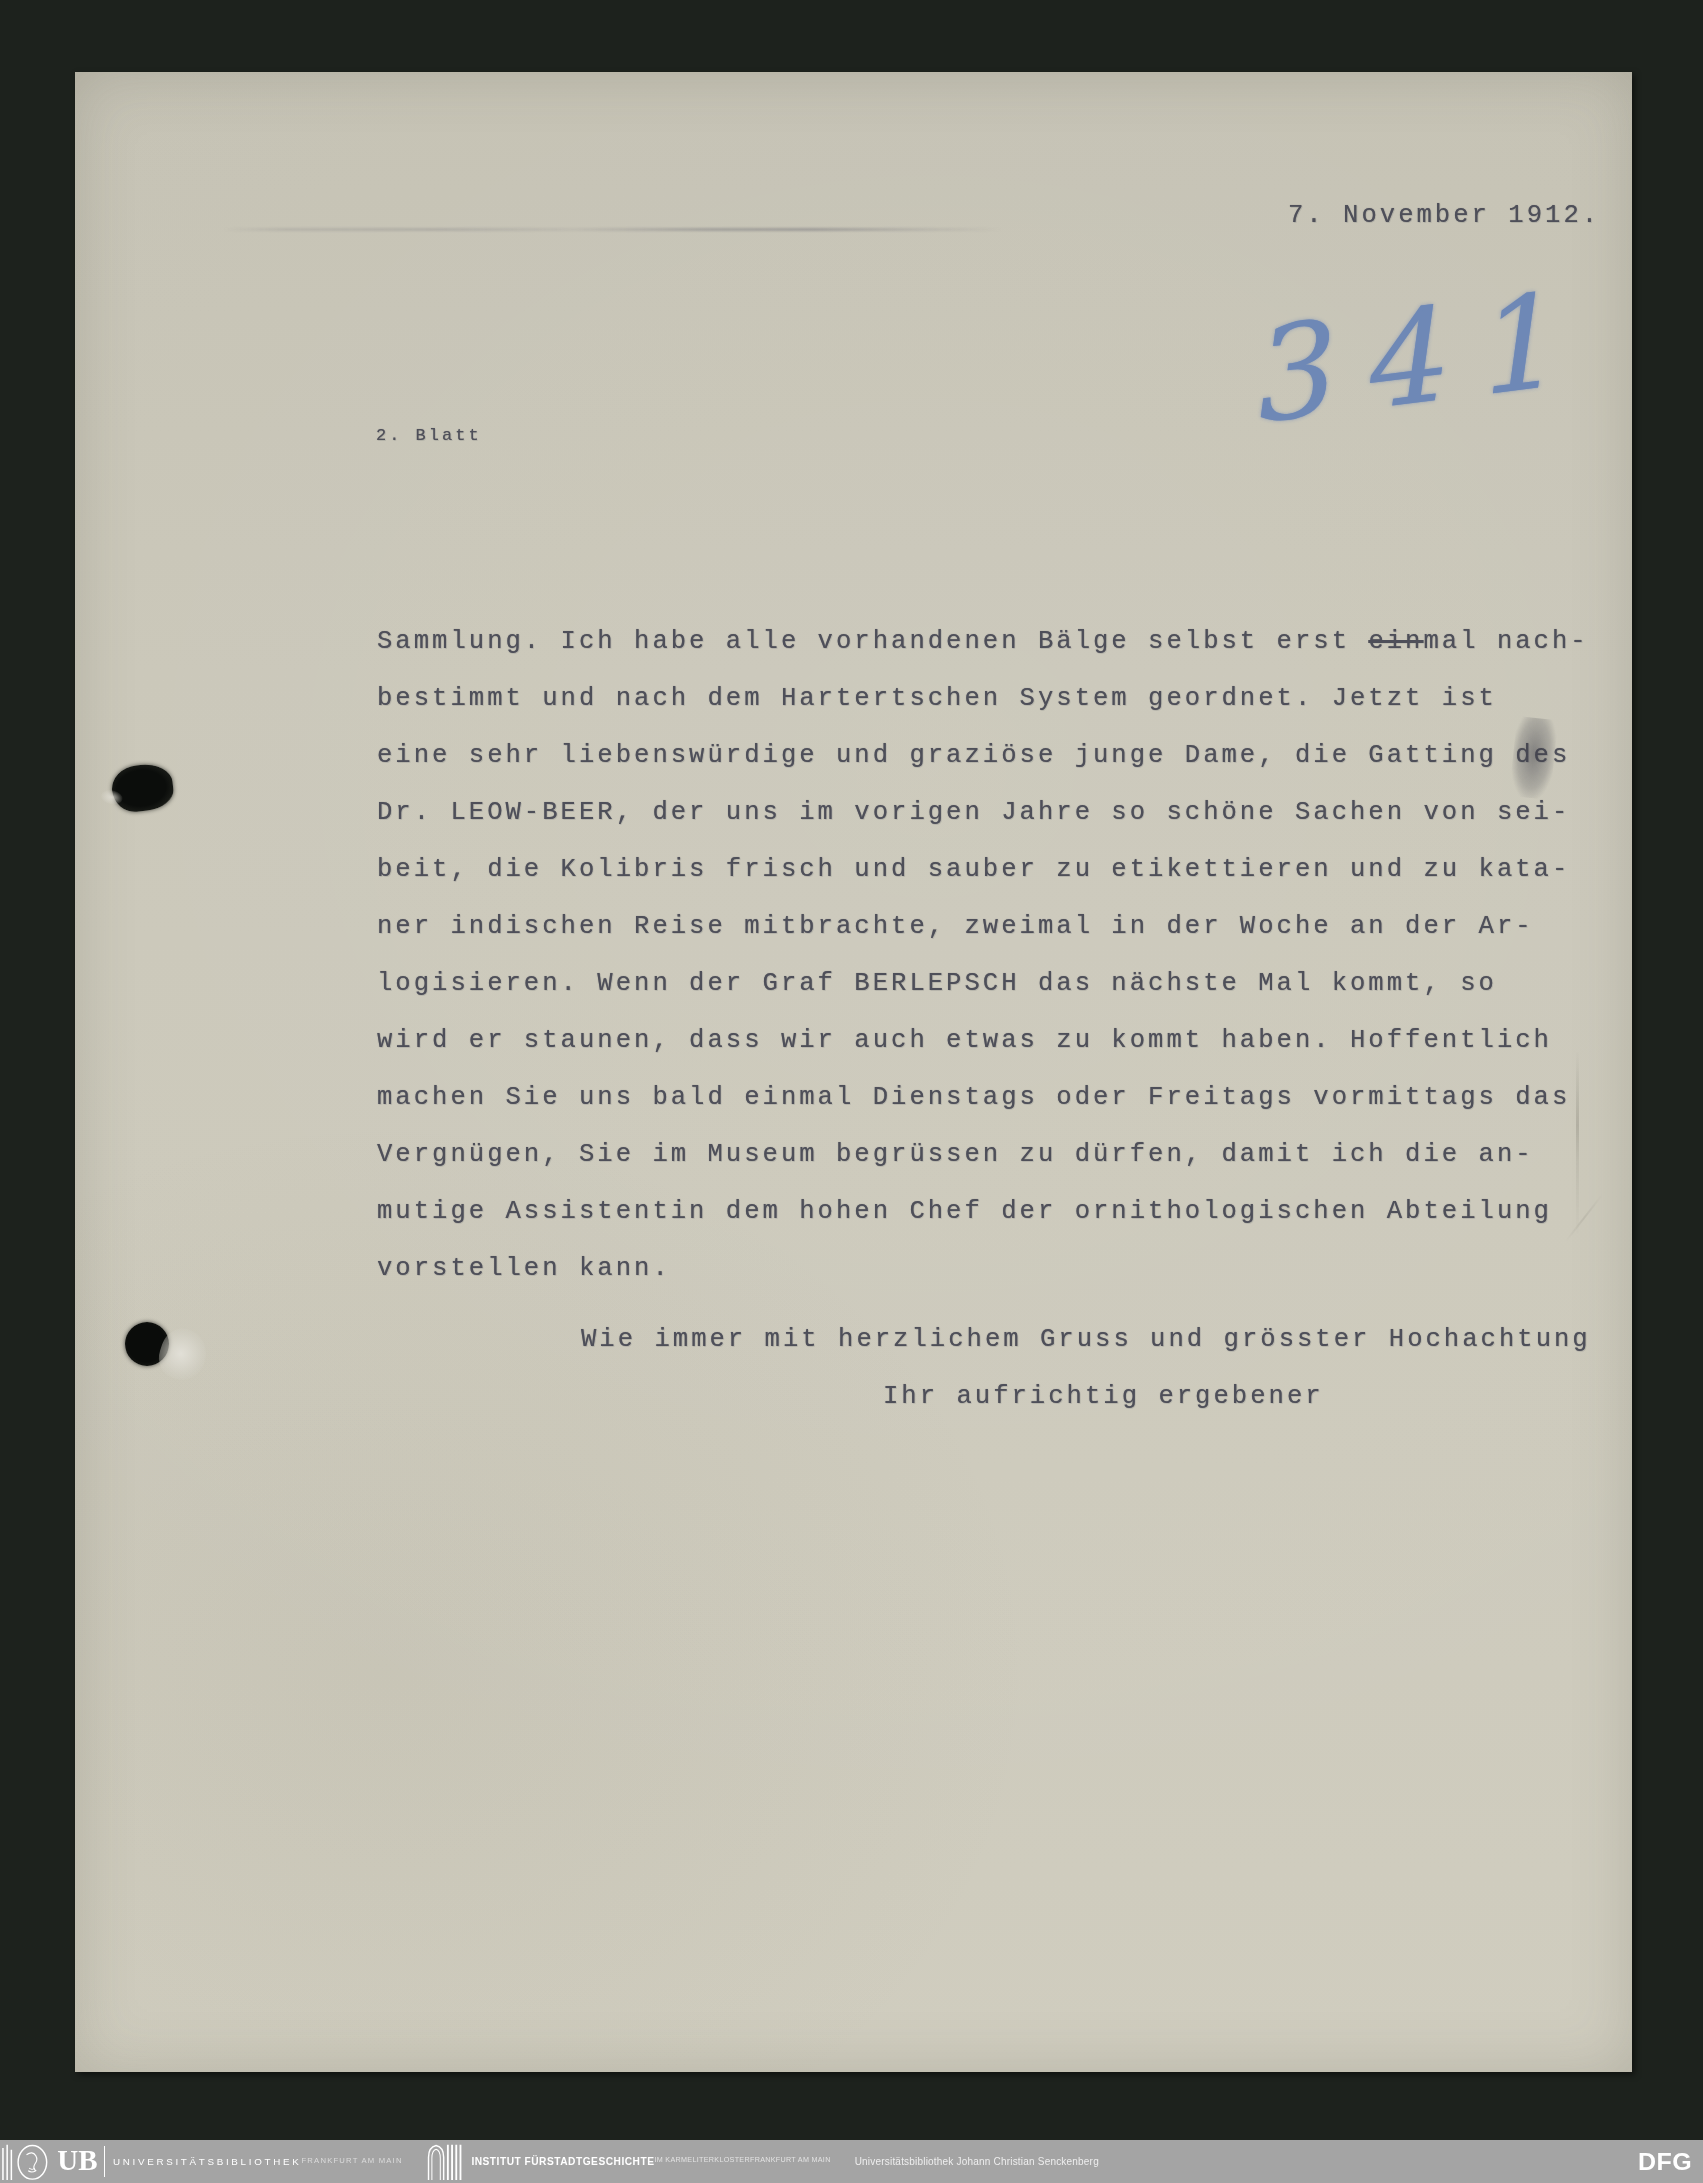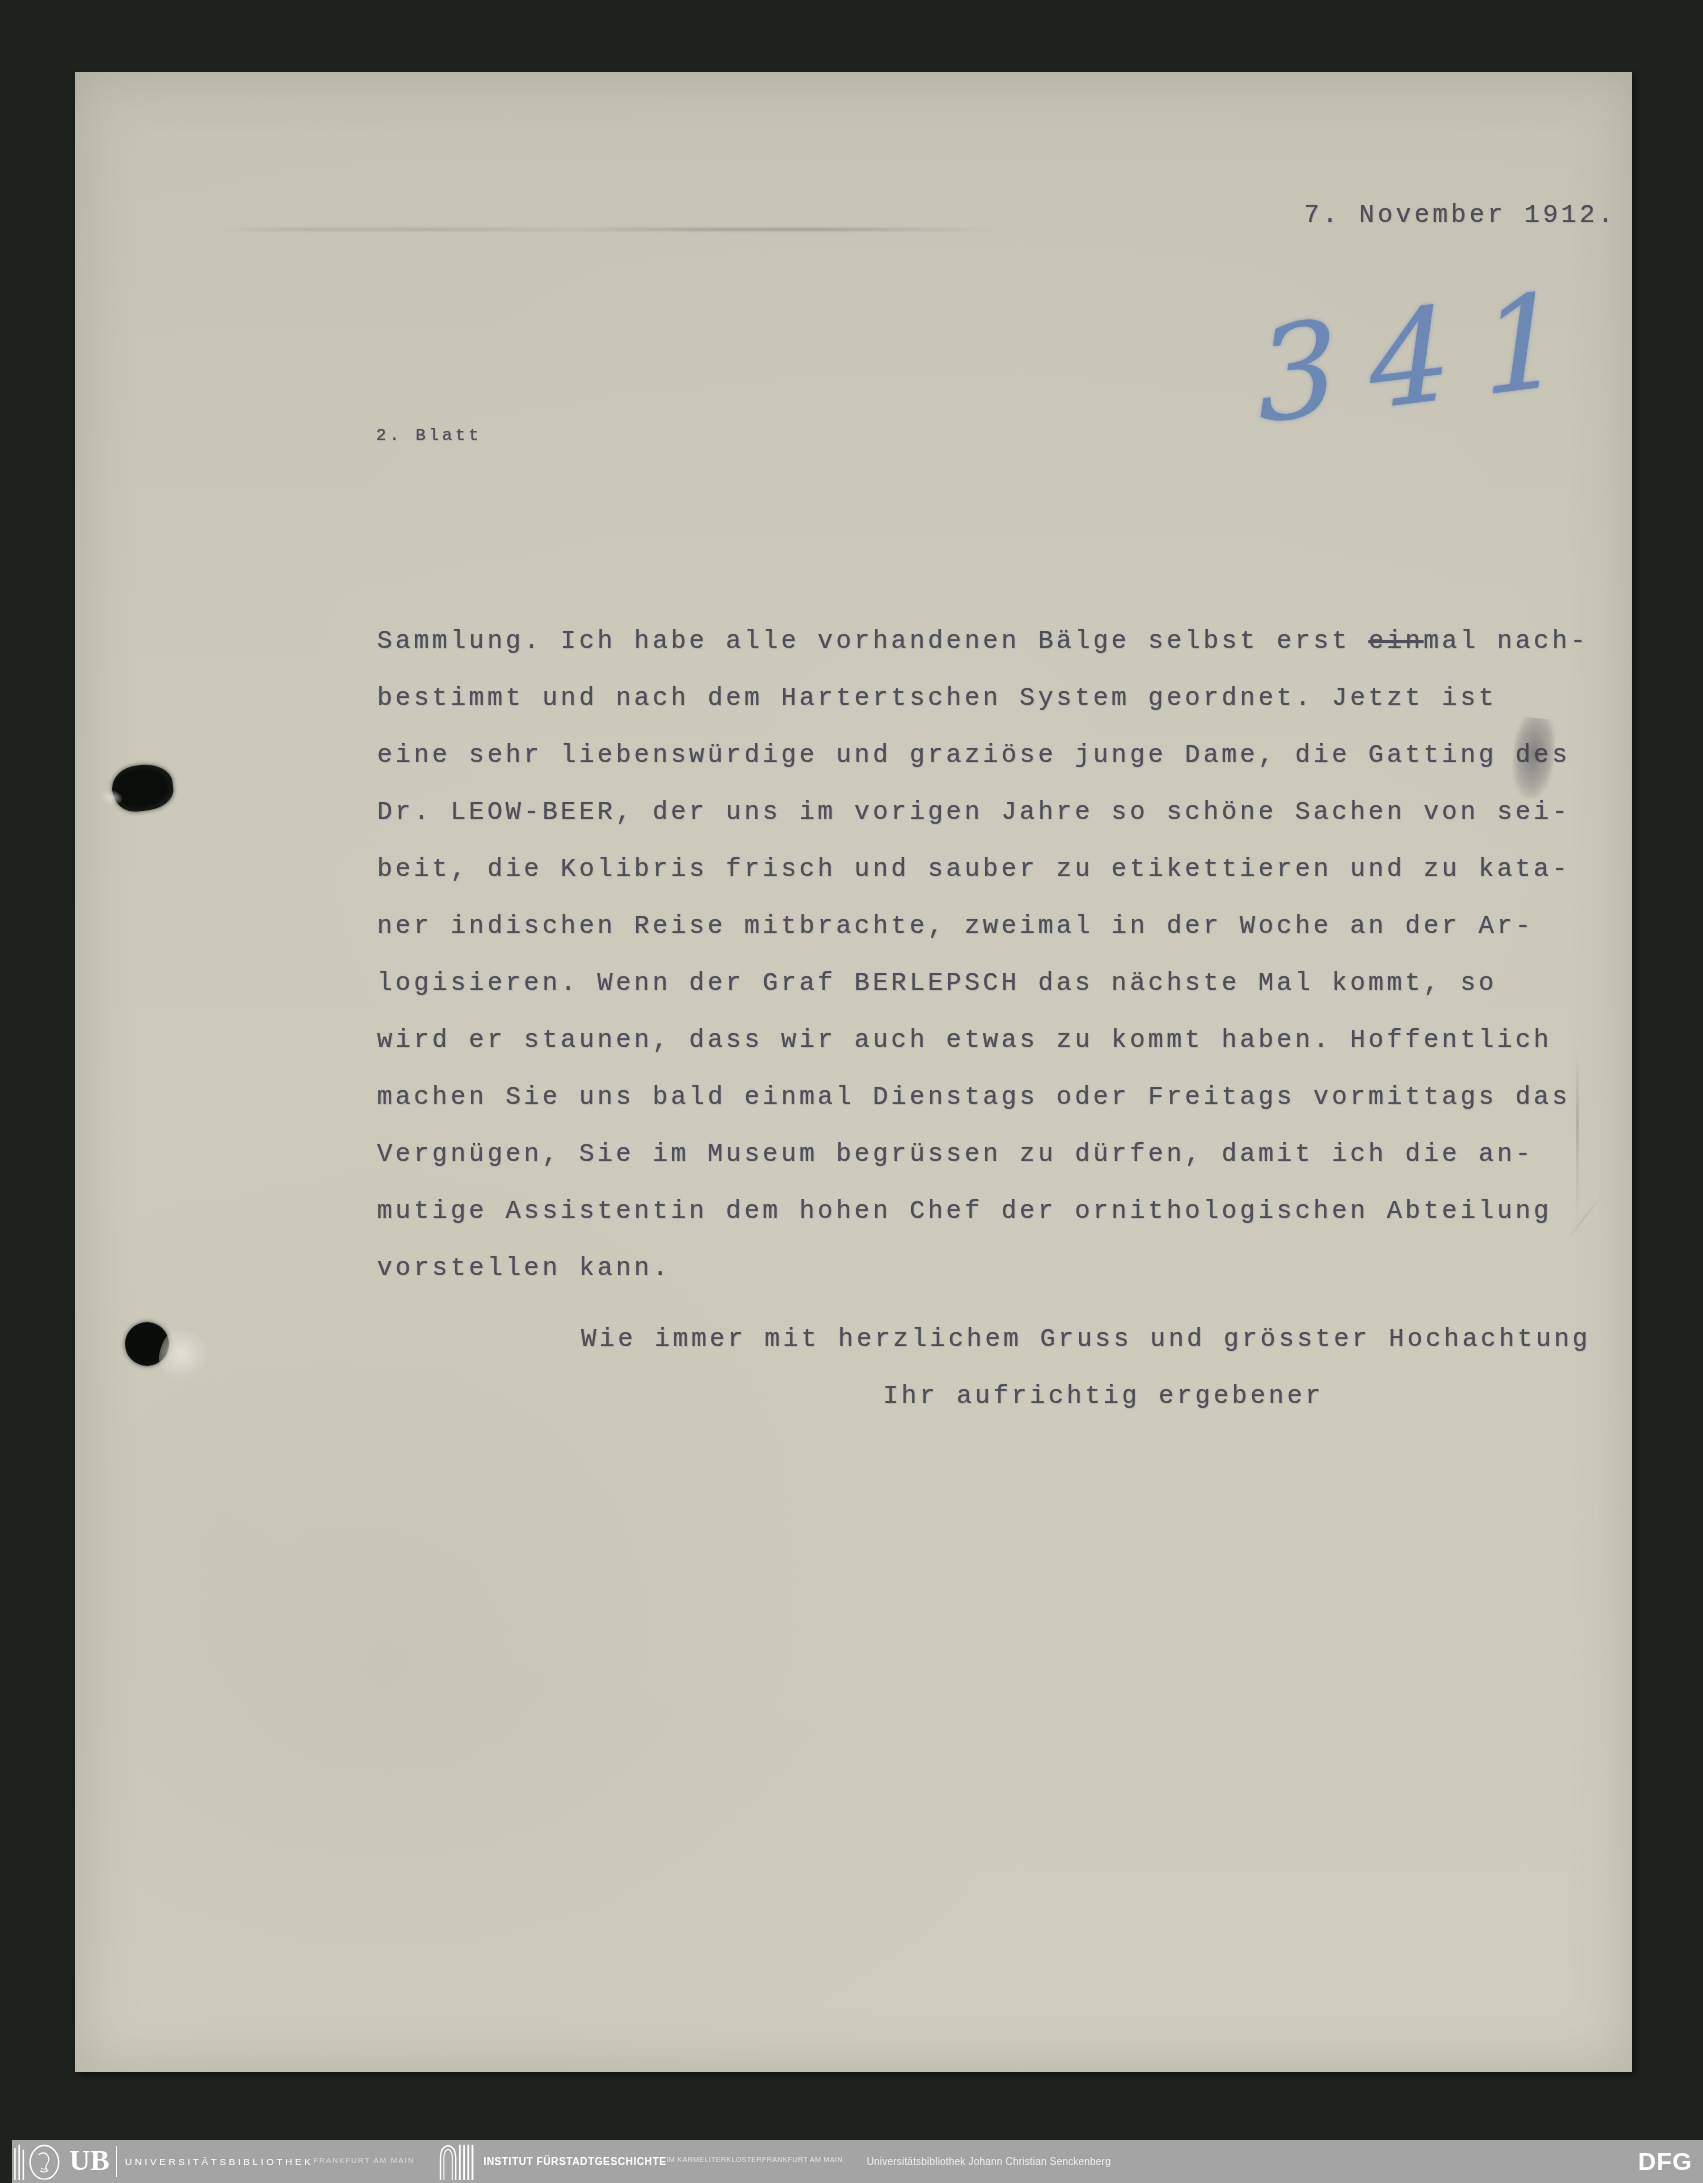--- a/index.html
+++ b/index.html
@@ -17,21 +17,21 @@
       radial-gradient(60% 40% at 20% 80%, rgba(120,115,95,0.07), rgba(0,0,0,0) 70%),
       linear-gradient(180deg,#c5c2b4 0%,#cac7b9 30%,#cdcabc 70%,#d0cdbf 100%);
     box-shadow: inset 0 0 60px rgba(88,86,72,0.22), 2.6px 3.4px 6.8px rgba(0,0,0,0.55);
   }
   
   .tw{
     font-family:"Liberation Mono","DejaVu Sans Mono",monospace;
     color:#4e4f59;
     text-shadow:0 0 0.9px rgba(78,79,89,0.65), 0.9px 0.9px 0 rgba(78,79,89,0.12);
   }
-  .date-line{position:absolute;left:1213px;top:129px;font-size:25.6px;letter-spacing:3px;white-space:pre;margin-left:16px;}
+  .date-line{position:absolute;left:1213px;top:129px;font-size:25.6px;letter-spacing:3px;white-space:pre;}
   .sheet-line{position:absolute;left:301px;top:354px;font-size:17px;letter-spacing:3px;white-space:pre;}
   .body-block{position:absolute;left:302px;top:541px;font-size:25.6px;letter-spacing:3px;line-height:57px;}
   .tline{white-space:pre;}
   .struck{text-decoration:line-through;text-decoration-thickness:2.6px;}
   .closing-1{margin-top:13.6px;margin-left:204px;}
   .closing-2{margin-left:506px;}
   
   .hand-number{
     position:absolute;left:1181px;top:220px;
     font-family:"DejaVu Serif",serif;font-style:italic;
@@ -83,21 +83,21 @@
     background:linear-gradient(180deg, rgba(120,118,106,0) 0%, rgba(120,118,106,0.30) 40%, rgba(150,148,136,0.22) 60%, rgba(120,118,106,0) 100%);
     filter:blur(0.6px);
   }
   .crease-d{
     position:absolute;left:1508px;top:1116px;width:1.7px;height:60px;
     background:linear-gradient(180deg, rgba(255,255,255,0.0), rgba(175,172,160,0.5), rgba(255,255,255,0));
     transform:rotate(38deg);filter:blur(0.5px);
   }
   
   .footer{
-    position:absolute;left:12px;right:0;bottom:0;height:43px;background:#a4a4a4;
+    position:absolute;left:0;right:0;bottom:0;height:43px;background:#a4a4a4;
     display:flex;align-items:center;color:#fff;
   }
   .logo-group{display:flex;align-items:center;height:100%;}
   .ub-abbr{
     font-family:"Liberation Serif","DejaVu Serif",serif;font-weight:bold;
     font-size:29px;line-height:1;margin:0 6px 1.7px 4.3px;color:#fff;
   }
   .vdiv{width:1.7px;height:31px;background:#fff;margin-right:7.7px;}
   .logo-textcol{display:flex;flex-direction:row;justify-content:center;line-height:1.18;}
   .ub-l1,.ub-l2{font-size:9.8px;letter-spacing:2.7px;color:#fff;}

